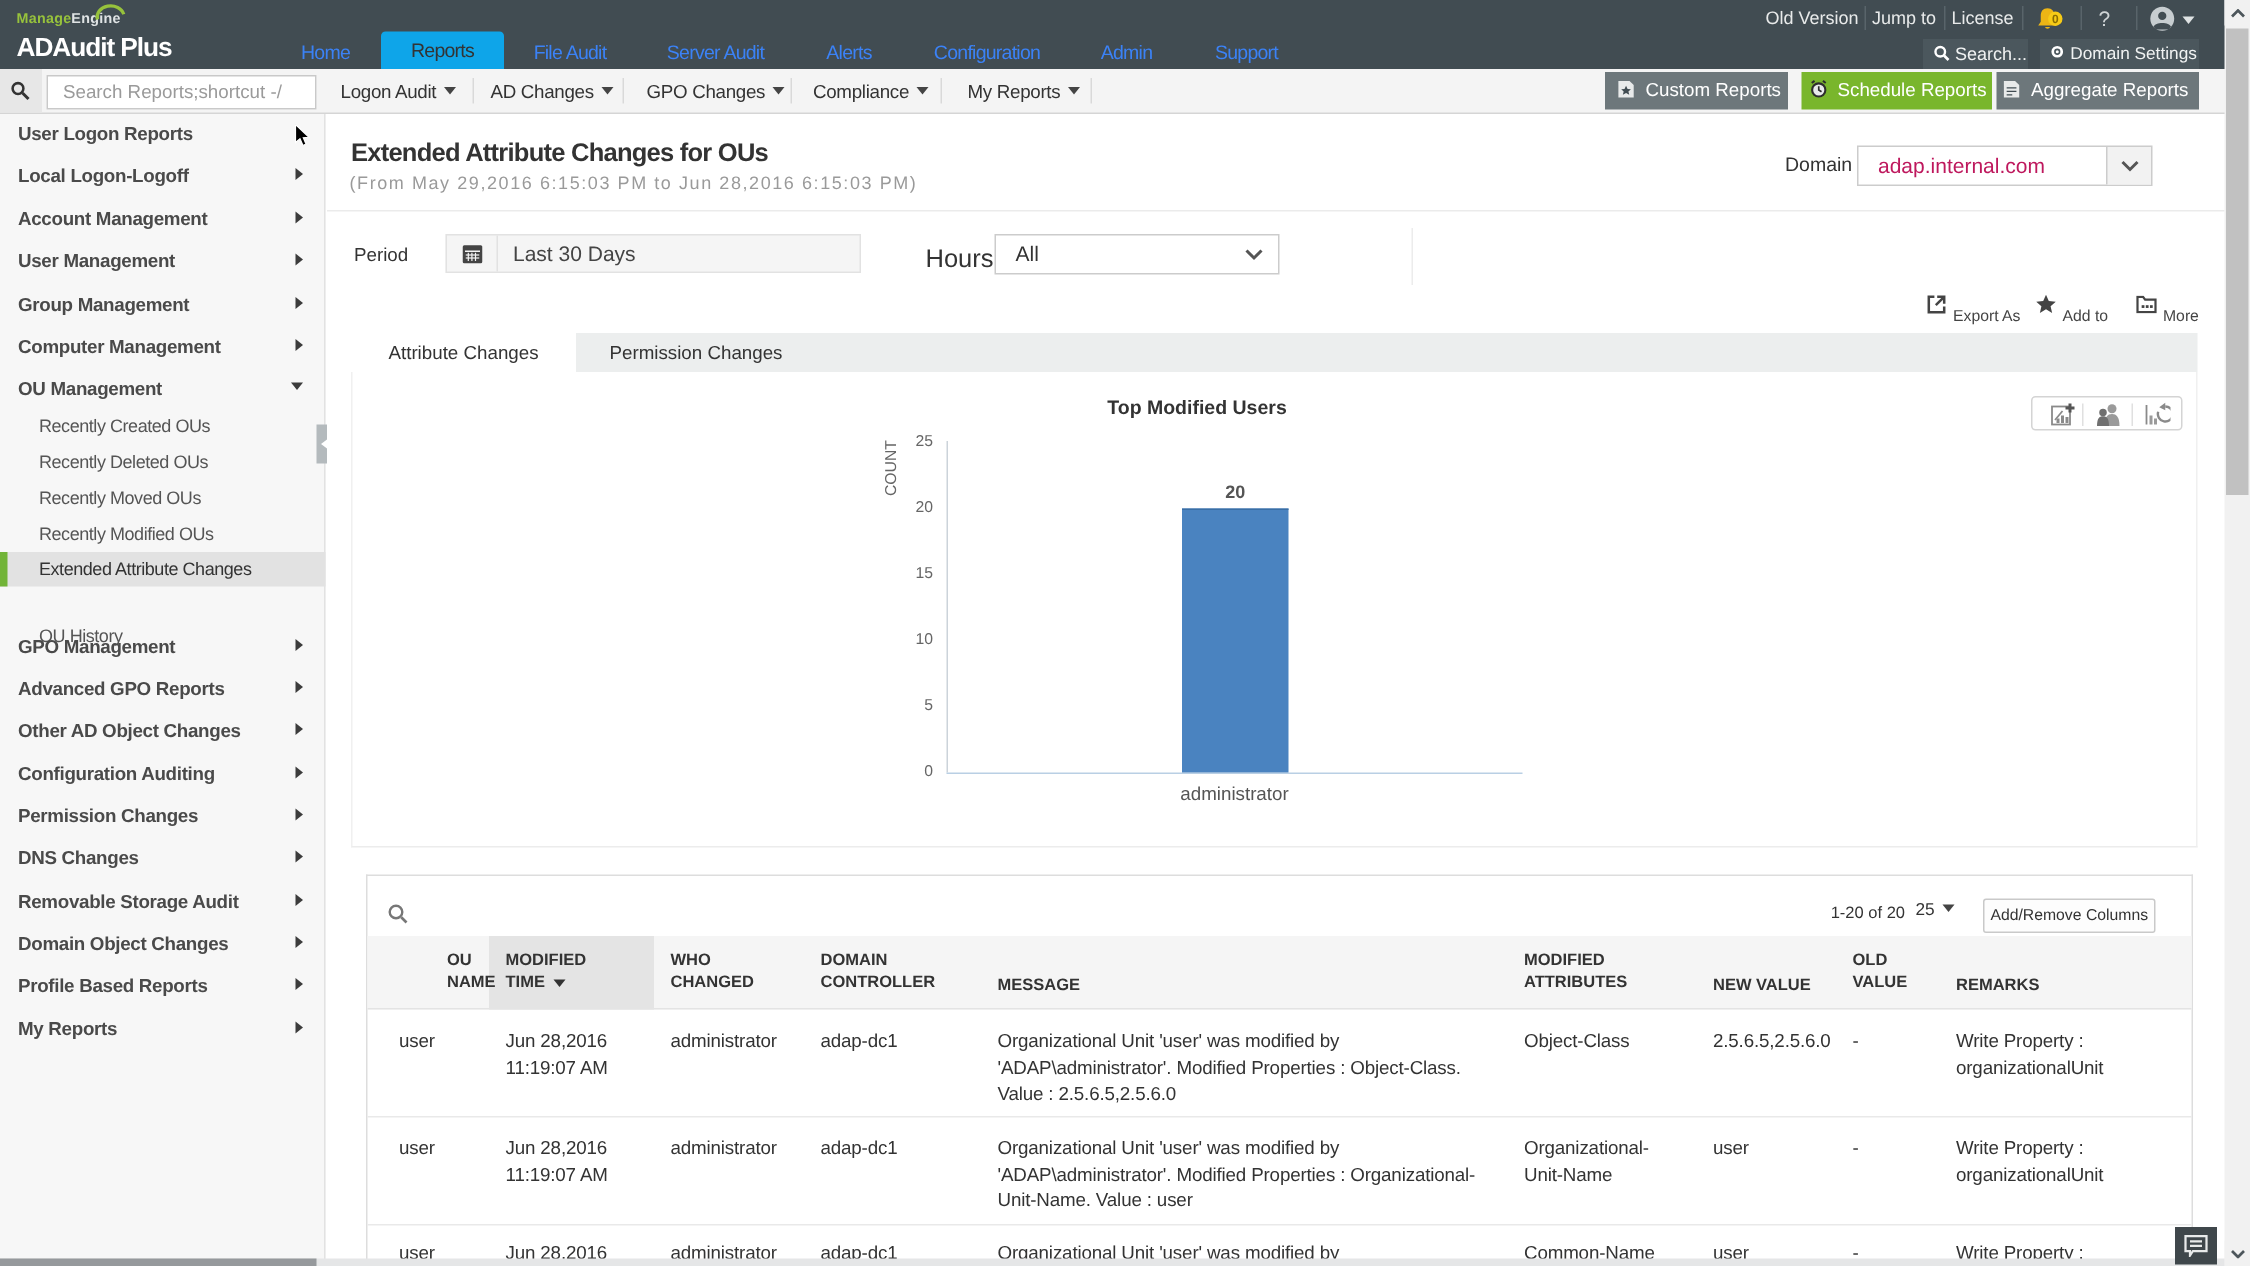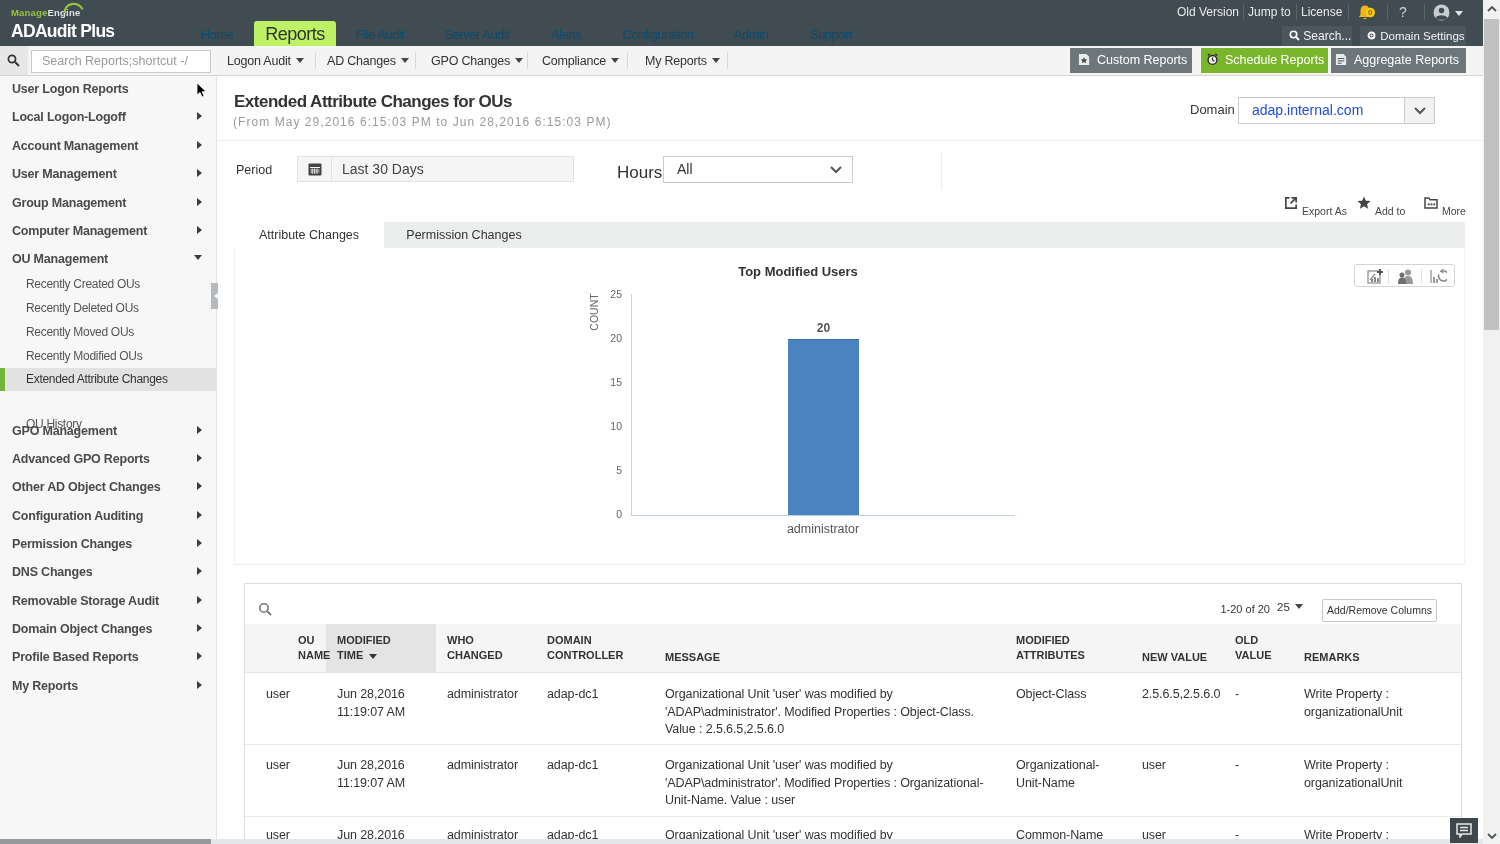--- a/index.html
+++ b/index.html
@@ -6,22 +6,22 @@
 html,body { width:1500px; height:844px; overflow:hidden; }
 body { font-family:"Liberation Sans", sans-serif; background:#fff; position:relative; }
 .abs { position:absolute; }
 
 
 #hdr { position:absolute; left:0; top:0; width:1500px; height:46px; background:#414c52; }
 #logo-me { position:absolute; left:11px; top:7px; font-size:9.5px; font-weight:bold; letter-spacing:0.2px; }
 #logo-me .g { color:#97c23c; }
 #logo-me .w { color:#dfe3e4; }
 #logo-ad { position:absolute; left:11px; top:21px; font-size:17.5px; font-weight:bold; color:#fff; letter-spacing:-0.7px; }
-.nav-it { position:absolute; top:24px; height:22px; line-height:22px; color:#0c4a6e; font-size:13px; letter-spacing:-0.5px; text-align:center; }
-#nav-active { position:absolute; left:254px; top:21px; width:82px; height:25px; background:#bef264; border-radius:3px 3px 0 0; color:#333; font-size:18px; letter-spacing:-0.5px; text-align:center; line-height:26px; }
+.nav-it { position:absolute; top:24px; height:22px; line-height:22px; color:#3b82f6; font-size:13px; letter-spacing:-0.5px; text-align:center; }
+#nav-active { position:absolute; left:254px; top:21px; width:82px; height:25px; background:#0ea5e9; border-radius:3px 3px 0 0; color:#333; font-size:13px; letter-spacing:-0.5px; text-align:center; line-height:26px; }
 .u1 { position:absolute; top:0; height:25px; line-height:25px; color:#e8eaea; font-size:12px; white-space:nowrap; }
 .u1sep { position:absolute; top:4px; height:16px; width:1px; background:#59646a; }
 .u2btn { position:absolute; top:26px; height:20px; line-height:20px; background:#4b575d; color:#f0f2f2; font-size:12px; white-space:nowrap; overflow:hidden; }
 
 
 #tbar { position:absolute; left:0; top:46px; width:1500px; height:30px; background:#f4f4f4; border-bottom:1px solid #d5d5d5; }
 #sicon { position:absolute; left:0; top:46px; width:28px; height:29px; background:#e7e7e7; }
 #sinput { position:absolute; left:31px; top:50px; width:180px; height:23px; background:#fff; border:1px solid #c9c9c9; color:#9a9a9a; font-size:12.5px; line-height:21px; padding-left:10px; }
 .menu-it { position:absolute; top:46px; height:29px; line-height:30px; color:#333; font-size:12.5px; letter-spacing:-0.2px; white-space:nowrap; }
 .menu-sep { position:absolute; top:52px; height:17px; width:1px; background:#d9d9d9; }
@@ -40,21 +40,21 @@
 #selrow span { position:absolute; left:21px; top:1px; height:20px; line-height:20px; font-size:12px; color:#333; letter-spacing:-0.3px; }
 #handle { position:absolute; left:211px; top:283px; width:11px; height:26px; background:#b4babd; border-radius:0 3px 3px 0; }
 #handle:after { content:""; position:absolute; left:3px; top:10px; width:0; height:0; border-top:3px solid transparent; border-bottom:3px solid transparent; border-right:4px solid #fff; }
 
 
 #content { position:absolute; left:218px; top:76px; width:1265px; height:768px; background:#fff; }
 #title { position:absolute; left:234px; top:92px; font-size:17px; font-weight:bold; color:#333; letter-spacing:-0.5px; }
 #subtitle { position:absolute; left:233px; top:115px; font-size:12px; color:#9a9a9a; letter-spacing:1.05px; }
 #dom-lbl { position:absolute; left:1190px; top:102px; font-size:13px; color:#333; }
 #dom-box { position:absolute; left:1238px; top:97px; width:197px; height:27px; border:1px solid #ccc; background:#fff; }
-#dom-box .txt { position:absolute; left:13px; top:0; line-height:25px; font-size:14px; color:#1d4ed8; }
+#dom-box .txt { position:absolute; left:13px; top:0; line-height:25px; font-size:14px; color:#be185d; }
 #dom-box .cbox { position:absolute; right:0; top:0; width:30px; height:25px; background:#f2f2f2; border-left:1px solid #ccc; }
 #hline1 { position:absolute; left:218px; top:140px; width:1265px; height:1px; background:#ebebeb; }
 #per-lbl { position:absolute; left:236px; top:163px; font-size:12.5px; color:#333; }
 #per-box { position:absolute; left:297px; top:156px; width:277px; height:26px; background:#f5f5f5; border:1px solid #e2e2e2; }
 #per-box .sep { position:absolute; left:33px; top:0px; width:1px; height:24px; background:#e2e2e2; }
 #per-box .txt { position:absolute; left:44px; top:0; line-height:24px; font-size:14px; color:#444; }
 #hrs-lbl { position:absolute; left:617px; top:163px; font-size:17px; color:#333; }
 #hrs-box { position:absolute; left:663px; top:156px; width:190px; height:27px; background:#fff; border:1px solid #ccc; }
 #hrs-box .txt { position:absolute; left:13px; top:0; line-height:25px; font-size:14px; color:#333; }
 #vsep1 { position:absolute; left:941px; top:152px; width:1px; height:38px; background:#ececec; }

